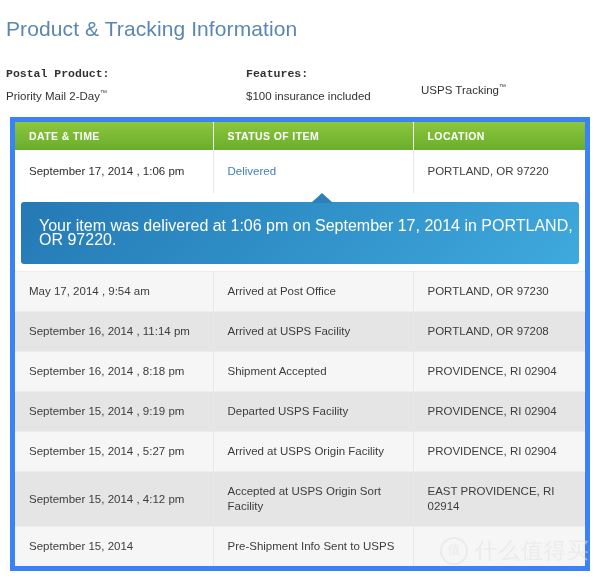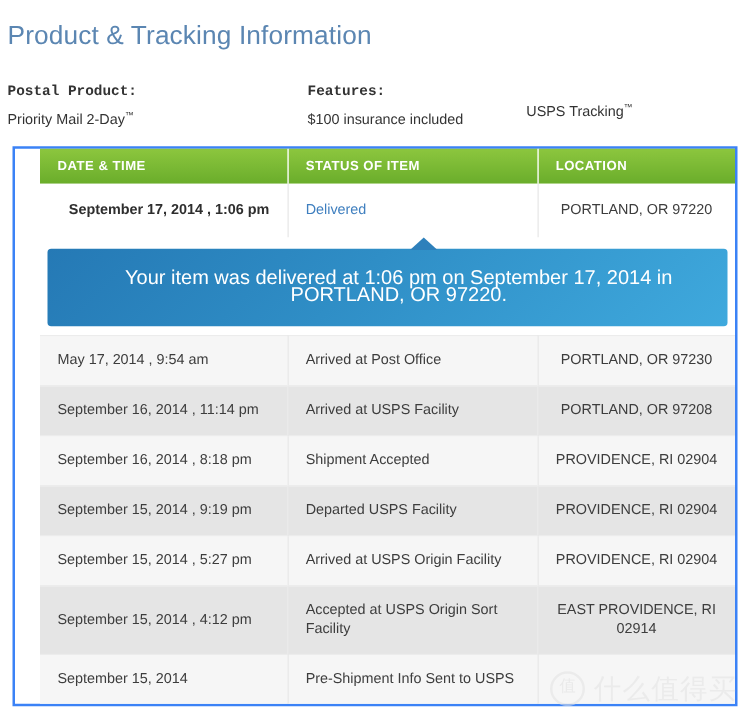--- a/index.html
+++ b/index.html
@@ -52,24 +52,23 @@
   .summary-spacer { height: 16px; }
   sup.tm {
     font-size: 7px;
     vertical-align: super;
     line-height: 0;
   }
 
   
   .table-wrap {
     margin: 13px 10px 0 10px;
-    border: 2px solid #3b82f6;
+    border: 5px solid #3b82f6;
     background: #ffffff;
     box-sizing: border-box;
-    padding-left: 20px;
   }
   .track-table {
     width: 100%;
     border-collapse: collapse;
     table-layout: fixed;
     font-size: 11.5px;
   }
   .col-date   { width: 198px; }
   .col-status { width: 200px; }
   .col-loc    { width: auto; }
@@ -91,36 +90,35 @@
 
   .track-table td {
     padding: 12px 14px 12px 14px;
     vertical-align: middle;
     border-right: 1px solid #e8e8e8;
     border-top: 1px solid #ececec;
     line-height: 15px;
     color: #3d3d3d;
     box-sizing: border-box;
   }
-  .track-table td:last-child { border-right: none; text-align: center; }
+  .track-table td:last-child { border-right: none; }
   .track-table tbody tr:first-child td { border-top: none; }
 
   .row-odd  td { background: #e5e5e5; }
   .row-even td { background: #f6f6f6; }
 
   
   .row-current td {
     background: #ffffff;
     padding-top: 14px;
     padding-bottom: 14px;
   }
   .row-current .date-cell {
-    font-weight: bold;
+    font-weight: normal;
     color: #2e2e2e;
-    text-align: right;
   }
   .status-link {
     color: #3f7fbf;
     text-decoration: none;
     cursor: pointer;
   }
 
   
   .banner-row td {
     padding: 0;

